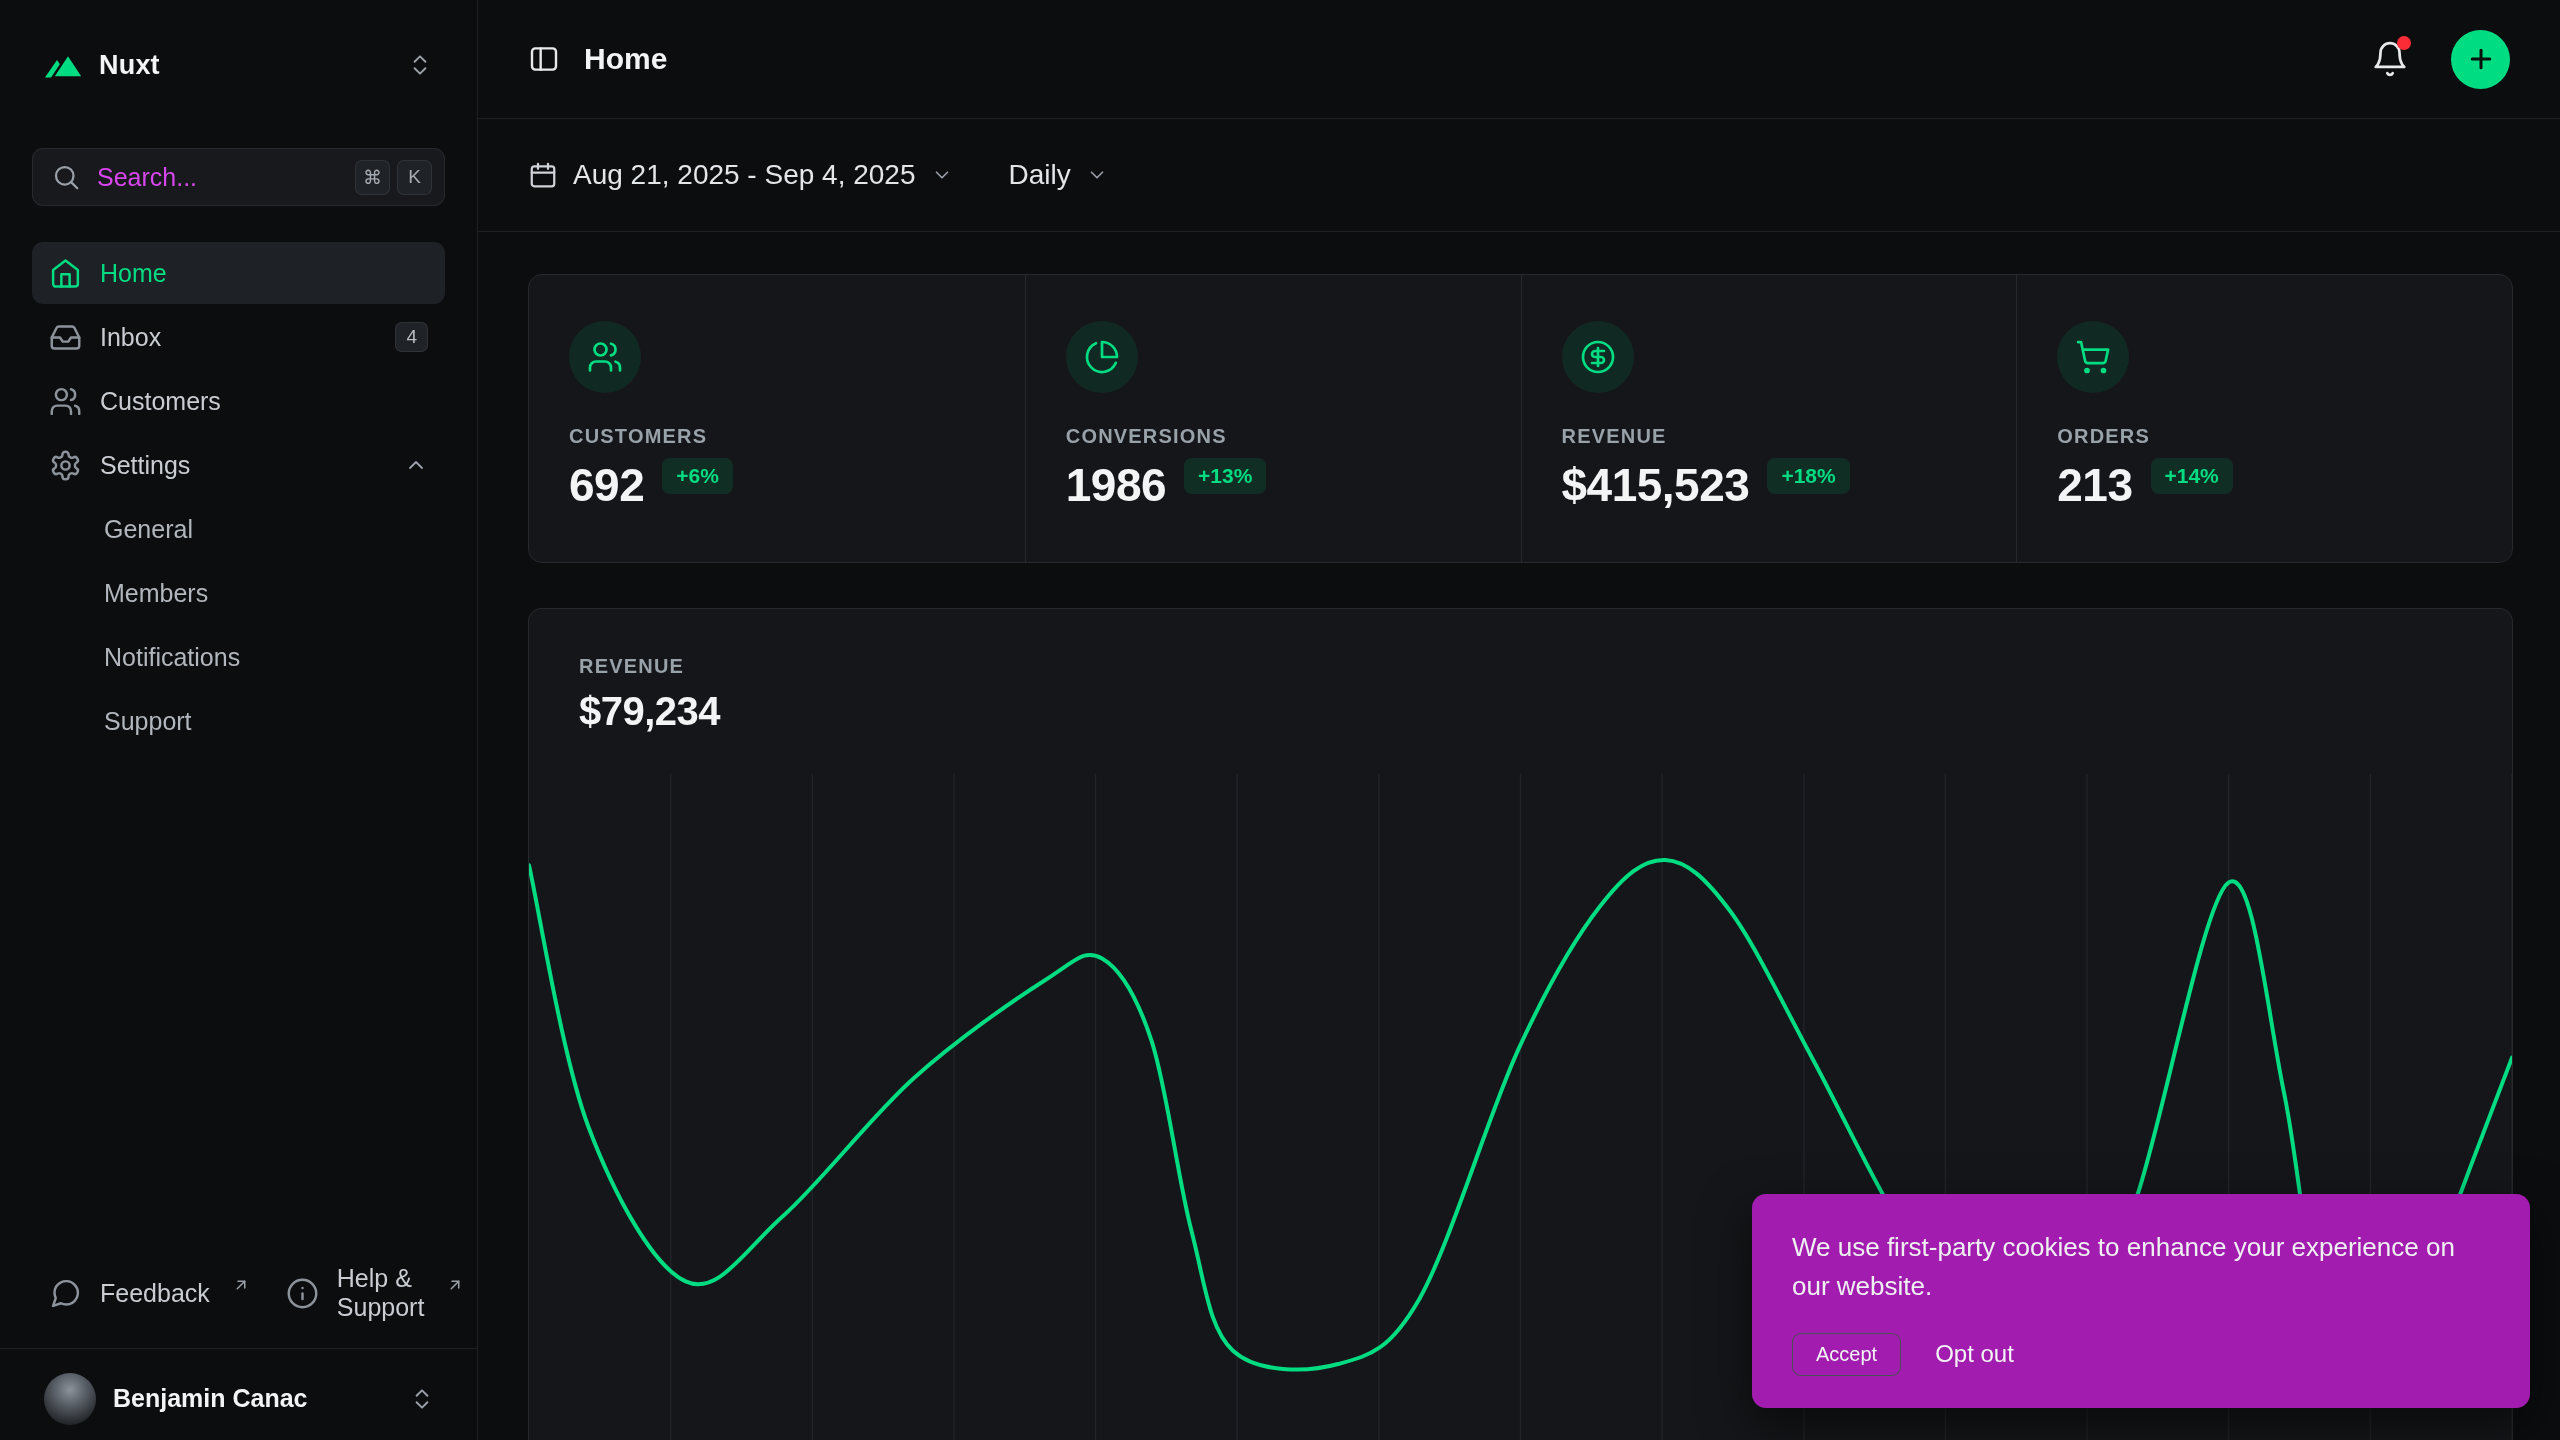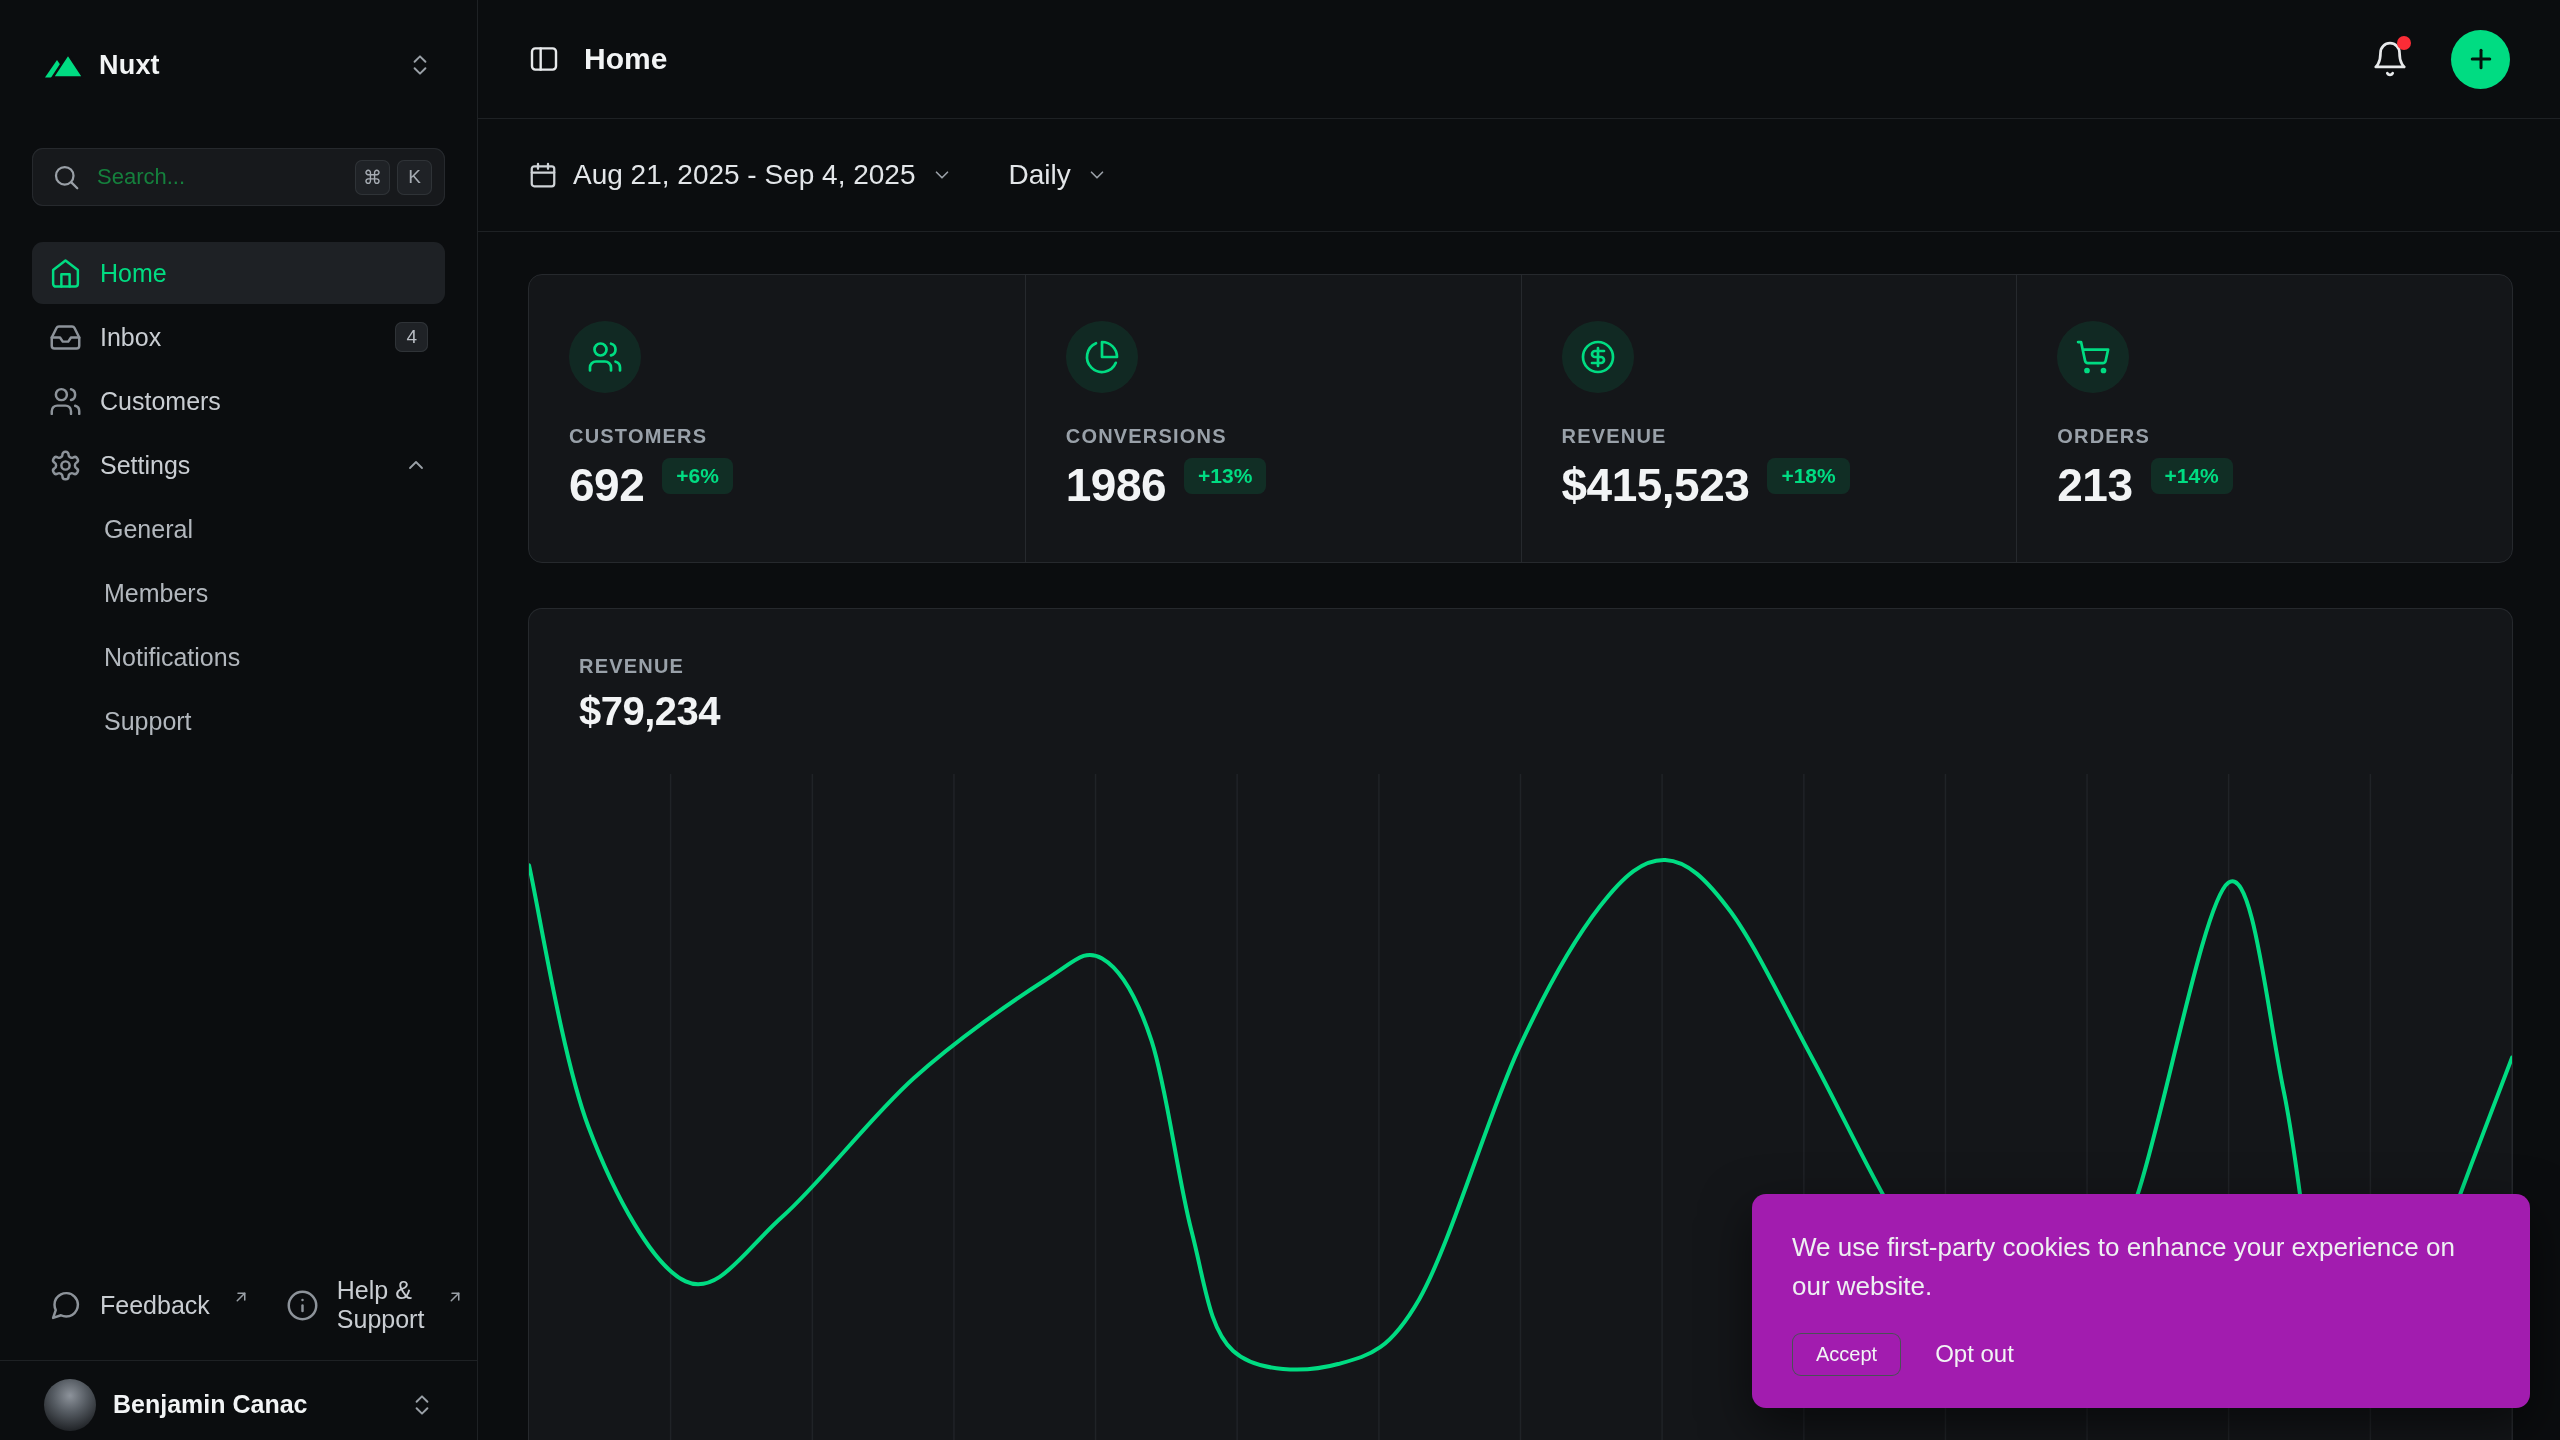--- a/index.html
+++ b/index.html
@@ -14,42 +14,42 @@
 
   
   .sidebar { width:478px; min-width:478px; border-right:1px solid #1e2124; display:flex; flex-direction:column; }
   .sb-head { padding:30px 32px 0; }
   .logo-row { height:70px; display:flex; align-items:center; gap:15px; padding:0 12px; }
   .logo-name { font-size:27px; font-weight:700; letter-spacing:.2px; }
   .selector-btn { margin-left:auto; color:#9aa0a7; }
 
   .search { margin:48px 32px 0; height:58px; border-radius:11px; background:#17191c;
     box-shadow:inset 0 0 0 1px #26292d; display:flex; align-items:center; gap:16px; padding:0 13px 0 19px; cursor:pointer; }
-  .search-text { color:#15803d; font-size:22px; flex:1; }
+  .search-text { color:#d946ef; font-size:25px; flex:1; }
   .kbds { display:flex; gap:7px; }
   .kbd { min-width:35px; height:35px; padding:0 8px; border-radius:7px; background:#1f2226;
     box-shadow:inset 0 0 0 1px #2f3337; color:#a6acb3; font-size:19px;
     display:flex; align-items:center; justify-content:center; }
 
   .nav { padding:36px 32px 0; display:flex; flex-direction:column; gap:2px; }
   .item { height:62px; display:flex; align-items:center; gap:18px; padding:0 17px; border-radius:11px;
     color:#c9cdd2; font-size:25px; font-weight:500; cursor:pointer; }
   .item .nav-ic { width:33px; height:33px; color:#8d939a; flex:none; }
   .item.active { background:#1e2125; color:#00dc82; }
   .item.active .nav-ic { color:#00dc82; }
   .count-badge { margin-left:auto; font-size:19px; color:#b9bec4; background:#1f2226;
     box-shadow:inset 0 0 0 1px #2f3337; border-radius:7px; padding:4px 11px; }
   .trail { margin-left:auto; color:#9aa0a7; }
   .subitem { height:62px; display:flex; align-items:center; padding:0 17px 0 72px;
     color:#b2b7bd; font-size:25px; border-radius:11px; cursor:pointer; }
 
   .sb-bottom { margin-top:auto; padding:0 32px 24px; display:flex; flex-direction:row; gap:2px; }
   .ext-arrow { color:#9aa0a7; margin-left:4px; transform:translateY(-8px); }
 
-  .user-row { border-top:1px solid #1e2124; height:80px; display:flex; align-items:center; gap:17px; padding:8px 42px 0 44px; cursor:pointer; }
+  .user-row { border-top:1px solid #1e2124; height:92px; display:flex; align-items:center; gap:17px; padding:8px 42px 0 44px; cursor:pointer; }
   .avatar { width:52px; height:52px; border-radius:50%; flex:none;
     background:radial-gradient(circle at 50% 32%, #8d939b 0%, #565c63 38%, #23262a 78%, #141619 100%); }
   .user-name { font-size:25px; font-weight:600; }
 
   
   .main { flex:1; display:flex; flex-direction:column; min-width:0; }
   .topbar { height:119px; min-height:119px; border-bottom:1px solid #1e2124;
     display:flex; align-items:center; padding:0 50px; gap:24px; }
   .panel-btn { color:#e7e9eb; }
   .topbar-title { font-size:30px; font-weight:700; }

